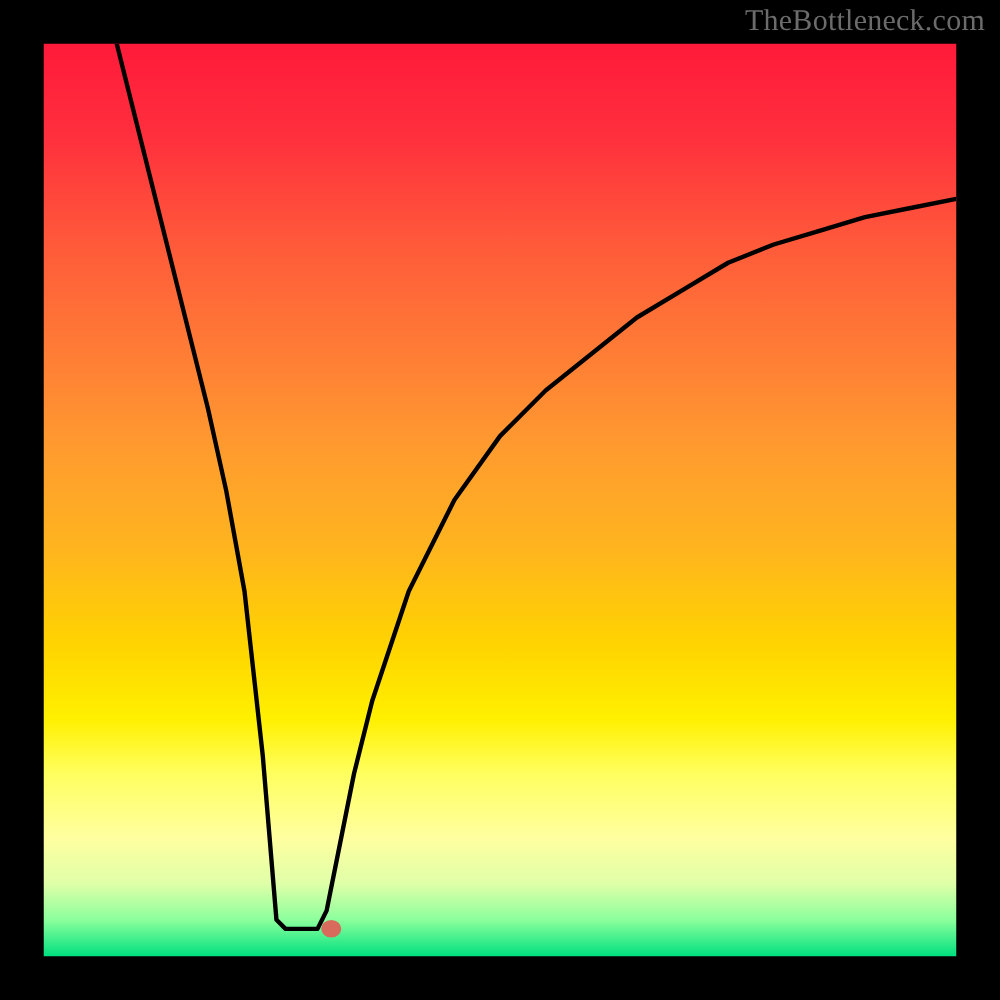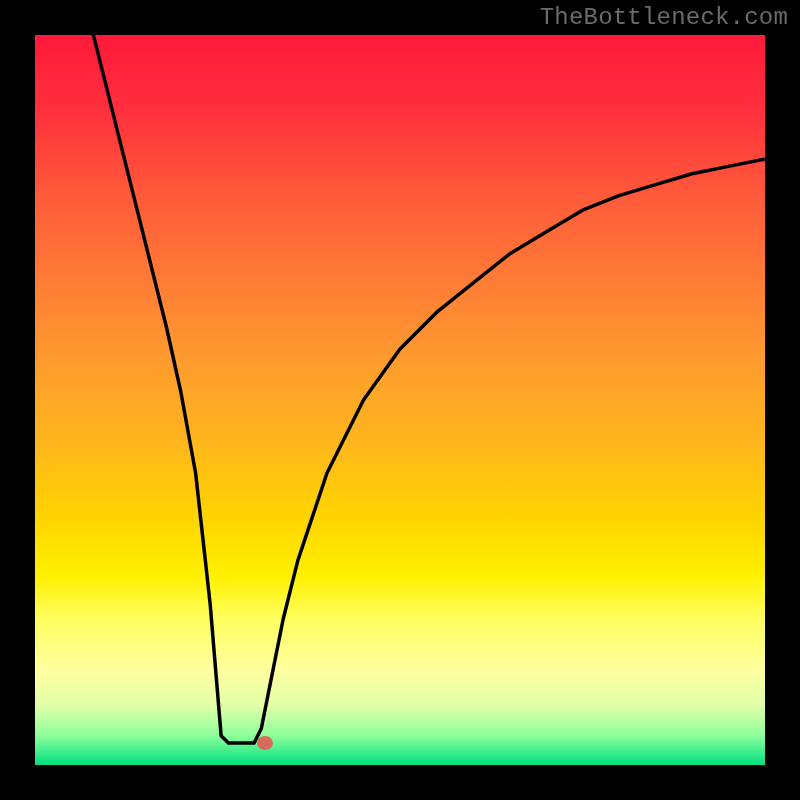--- a/index.html
+++ b/index.html
@@ -17,21 +17,21 @@
     height: 800px;
     background: #000;
   }
   .watermark {
     position: absolute;
     top: 4px;
     right: 12px;
     color: #6b6b6b;
     font-size: 24px;
     letter-spacing: 0.2px;
-    font-family: Liberation Mono, monospace;
+    font-family: Liberation Serif, serif;
   }
   .plot-area {
     position: absolute;
     left: 35px;
     top: 35px;
     width: 730px;
     height: 730px;
     
     background: linear-gradient(
       to bottom,

